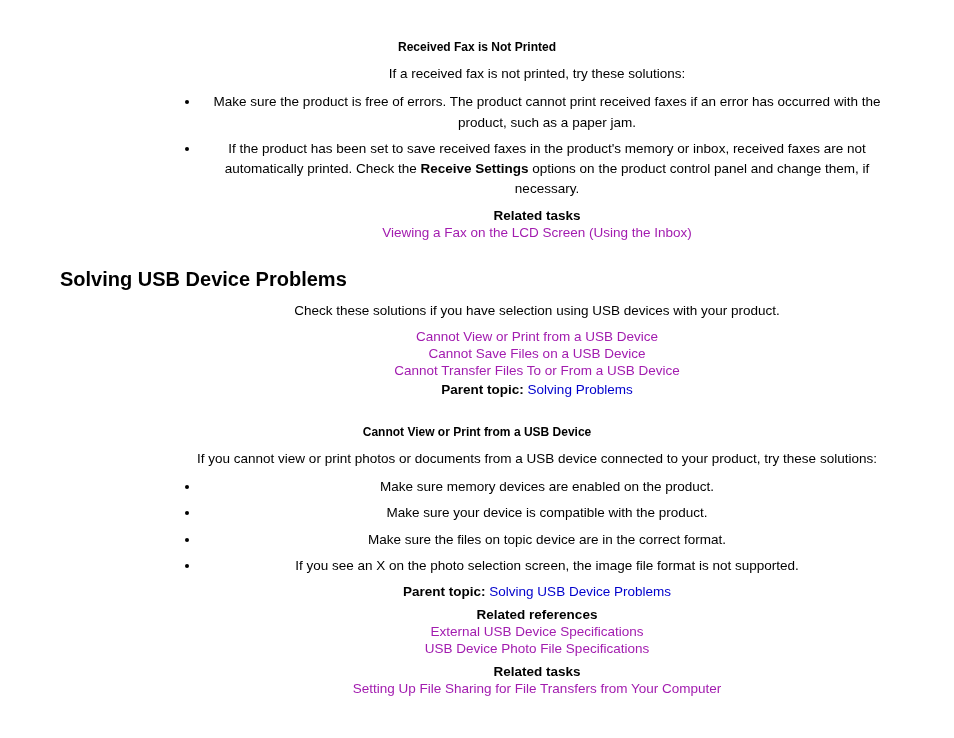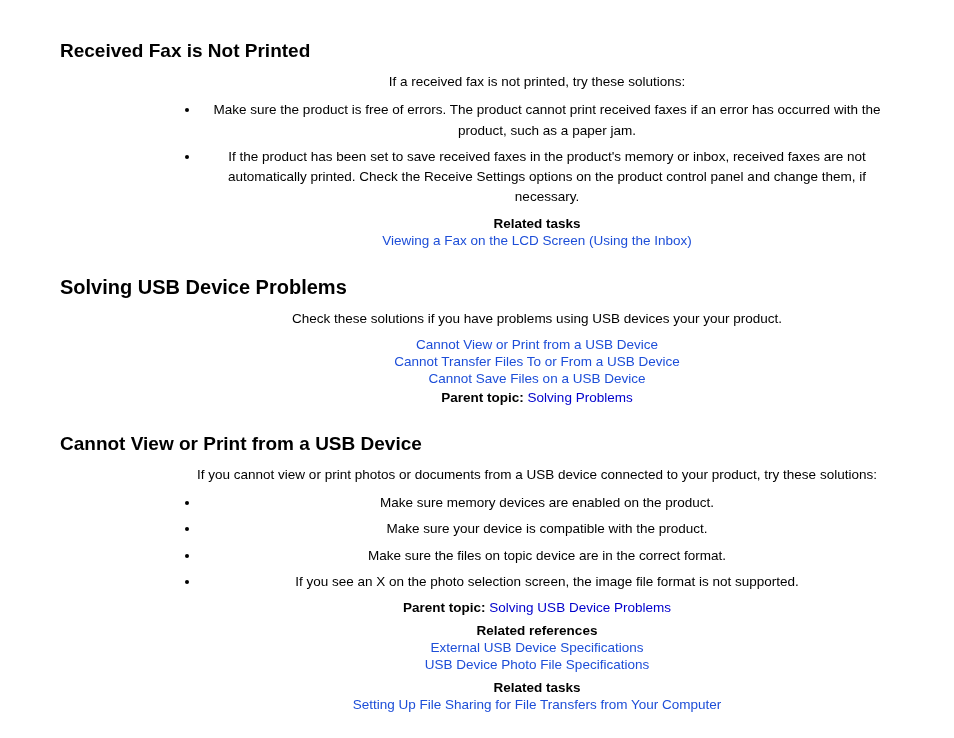--- a/index.html
+++ b/index.html
@@ -9,23 +9,24 @@
       font-size: 13.5px;
       color: #000000;
       width: 954px;
       min-height: 738px;
       padding: 40px 60px 40px 60px;
     }
     .section {
       margin-bottom: 28px;
     }
     h2 {
-      font-size: 19px;
+      font-size: 12px;
       font-weight: bold;
       margin-bottom: 10px;
+      text-align: center;
     }
     h1.main-heading {
       font-size: 20px;
       font-weight: bold;
       margin-bottom: 10px;
     }
     .content-block {
       margin-left: 120px;
       text-align: center;
     }
@@ -51,25 +52,25 @@
     }
     .related-section {
       margin-bottom: 8px;
     }
     .related-heading {
       font-weight: bold;
       margin-bottom: 2px;
     }
     .link-item {
       display: block;
-      color: #1d4ed8;
+      color: #a21caf;
       margin-bottom: 2px;
     }
     .bold-inline {
-      font-weight: normal;
+      font-weight: bold;
       margin-top: 8px;
     }
   </style>
 </head>
 <body>
 
 <div class="section">
   <h2>Received Fax is Not Printed</h2>
   <div class="content-block">
     <p class="para">If a received fax is not printed, try these solutions:</p>
@@ -84,25 +85,25 @@
     <div class="related-section">
       <div class="related-heading">Related tasks</div>
       <a href="#" class="link-item">Viewing a Fax on the LCD Screen (Using the Inbox)</a>
     </div>
   </div>
 </div>
 
 <div class="section">
   <h1 class="main-heading">Solving USB Device Problems</h1>
   <div class="content-block">
-    <p class="para">Check these solutions if you have problems using USB devices your your product.</p>
+    <p class="para">Check these solutions if you have selection using USB devices with your product.</p>
     <div>
       <a href="#" class="link-item">Cannot View or Print from a USB Device</a>
+      <a href="#" class="link-item">Cannot Save Files on a USB Device</a>
       <a href="#" class="link-item">Cannot Transfer Files To or From a USB Device</a>
-      <a href="#" class="link-item">Cannot Save Files on a USB Device</a>
     </div>
     <div class="related-section" style="margin-top:4px;">
       <span class="label-bold">Parent topic:</span>
       <span> </span>
       <a href="#">Solving Problems</a>
     </div>
   </div>
 </div>
 
 <div class="section">

